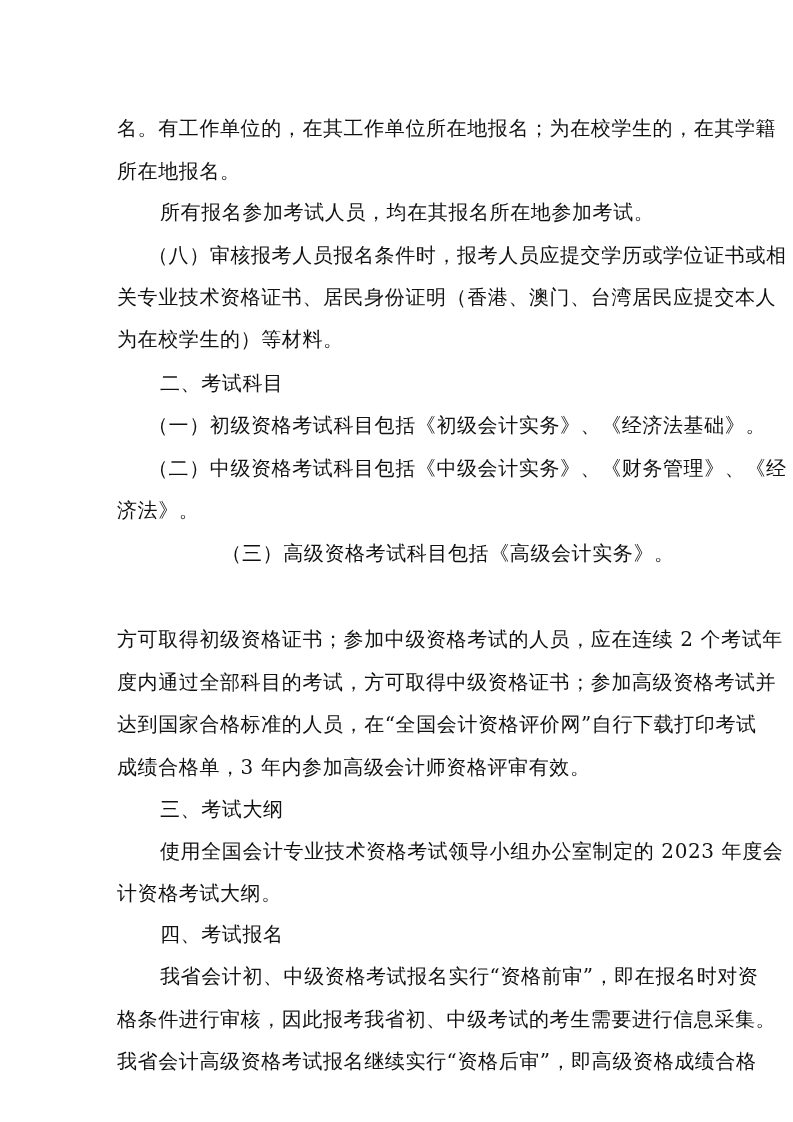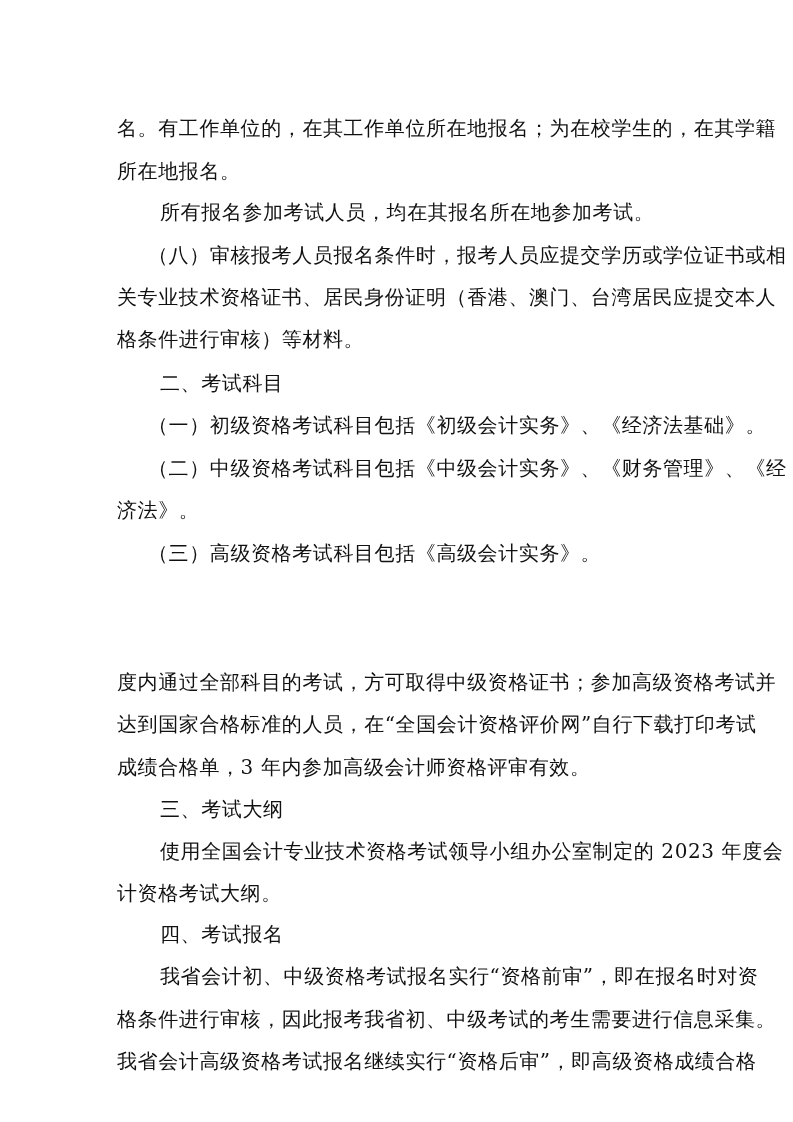--- a/index.html
+++ b/index.html
@@ -2,39 +2,40 @@
 <html><head>
 <meta charset="utf-8">
 <style>
   html, body { margin:0; padding:0; background:#ffffff; }
   body { width:793px; height:1122px; position:relative; overflow:hidden;
          font-family:"DejaVu Serif", "Liberation Serif", serif; color:#111; }
   .page { position:absolute; left:0; top:0; width:793px; height:799px; }
   .line { position:absolute; left:117px; width:600px; font-size:20px; line-height:24px;
           white-space:nowrap; letter-spacing:0.6px; }
   .ind { left:160px; }
-  .ind-p { left:148px; }
+  .ind-p { left:148px;text-align:center; }
   .just { text-align-last:justify; text-align:justify; }
   b.strong { font-weight:normal; }
 </style>
 </head>
 <body>
 
 <div class="page">
   <div class="line just" style="top:116px">名。有工作单位的，在其工作单位所在地报名；为在校学生的，在其学籍</div>
   <div class="line" style="top:159px">所在地报名。</div>
   <div class="line ind" style="top:200px">所有报名参加考试人员，均在其报名所在地参加考试。</div>
   <div class="line ind-p just" style="top:243px;width:569px">（八）审核报考人员报名条件时，报考人员应提交学历或学位证书或相</div>
   <div class="line just" style="top:285px">关专业技术资格证书、居民身份证明（香港、澳门、台湾居民应提交本人</div>
-  <div class="line" style="top:327px">格条件进行审核）等材料。</div>
+  <div class="line" style="top:327px">为在校学生的）等材料。</div>
   <div class="line ind" style="top:371px">二、考试科目</div>
   <div class="line ind-p" style="top:413px">（一）初级资格考试科目包括《初级会计实务》、《经济法基础》。</div>
   <div class="line ind-p just" style="top:456px;width:569px">（二）中级资格考试科目包括《中级会计实务》、《财务管理》、《经</div>
   <div class="line" style="top:498px">济法》。</div>
   <div class="line ind-p" style="top:541px">（三）高级资格考试科目包括《高级会计实务》。</div>
+  <div class="line just" style="top:627px">方可取得初级资格证书；参加中级资格考试的人员，应在连续 2 个考试年</div>
   <div class="line just" style="top:670px">度内通过全部科目的考试，方可取得中级资格证书；参加高级资格考试并</div>
   <div class="line just" style="top:712px">达到国家合格标准的人员，在“全国会计资格评价网”自行下载打印考试</div>
   <div class="line" style="top:755px">成绩合格单，3 年内参加高级会计师资格评审有效。</div>
   <div class="line ind" style="top:797px">三、考试大纲</div>
   <div class="line ind just" style="top:839px;width:557px">使用全国会计专业技术资格考试领导小组办公室制定的 2023 年度会</div>
   <div class="line" style="top:881px">计资格考试大纲。</div>
   <div class="line ind" style="top:922px">四、考试报名</div>
 
   <div class="line ind" style="top:964px;width:557px">
     <span>我省会计初、中级资格考试报名实行</span><b class="strong">“资格前审”</b><span>，即在报名时对资</span>

